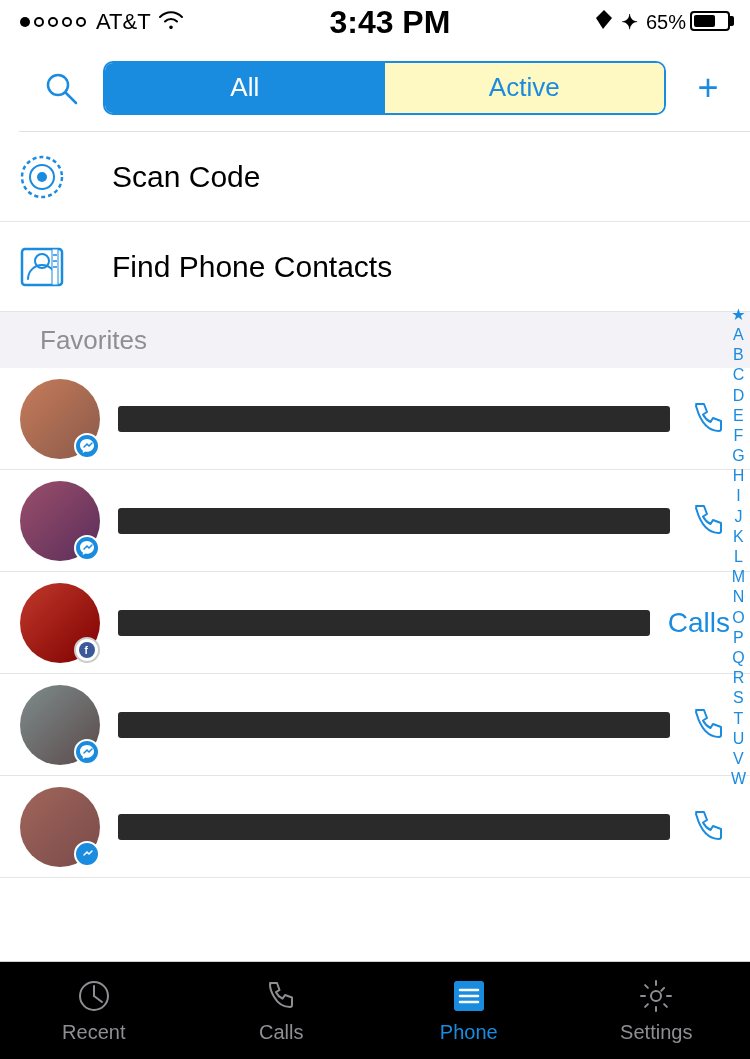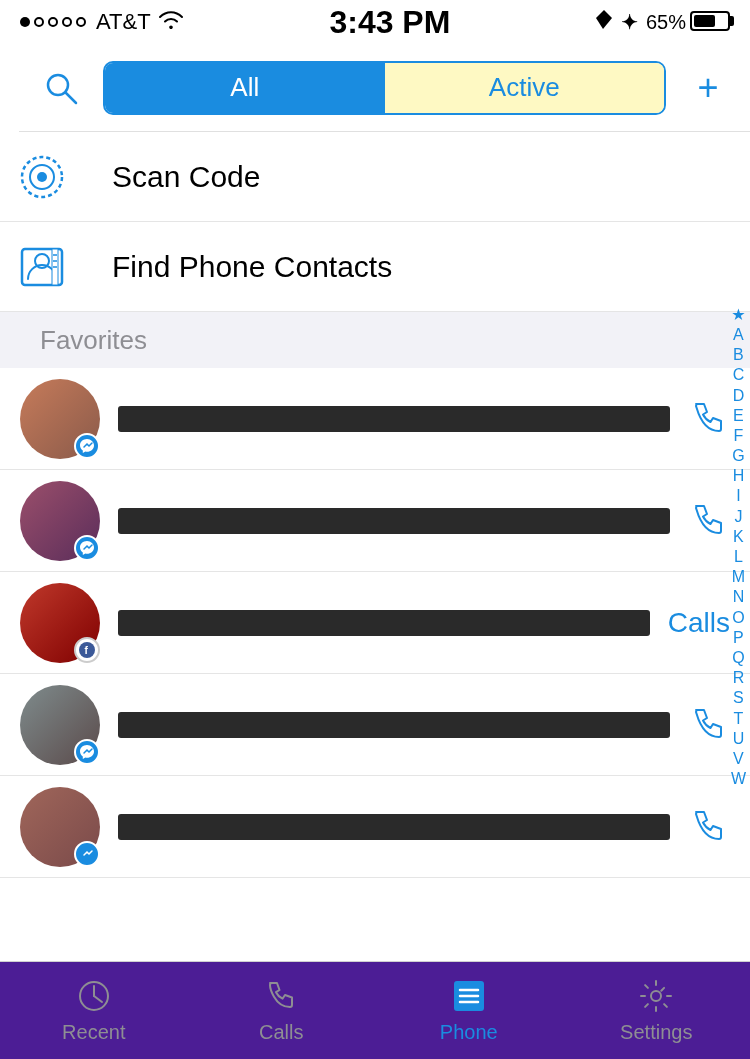--- a/index.html
+++ b/index.html
@@ -232,21 +232,21 @@
       cursor: pointer;
     }
 
     
     .tab-bar {
       position: absolute;
       bottom: 0;
       left: 0;
       right: 0;
       height: 98px;
-      background: #4c1d95;
+      background: #000000;
       border-top: 1px solid #d0d0d0;
       display: flex;
       align-items: center;
       justify-content: space-around;
     }
     .tab-item {
       display: flex;
       flex-direction: column;
       align-items: center;
       gap: 6px;

